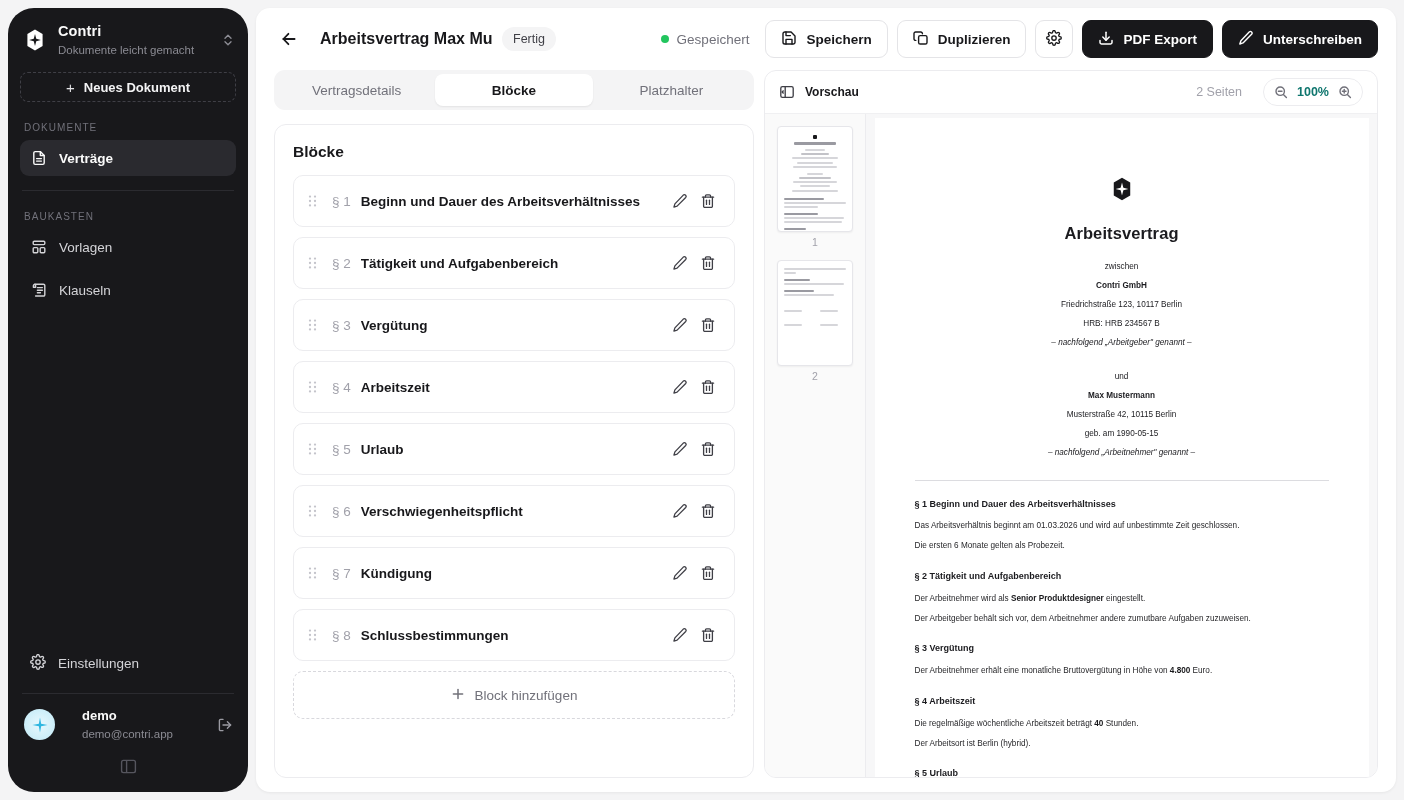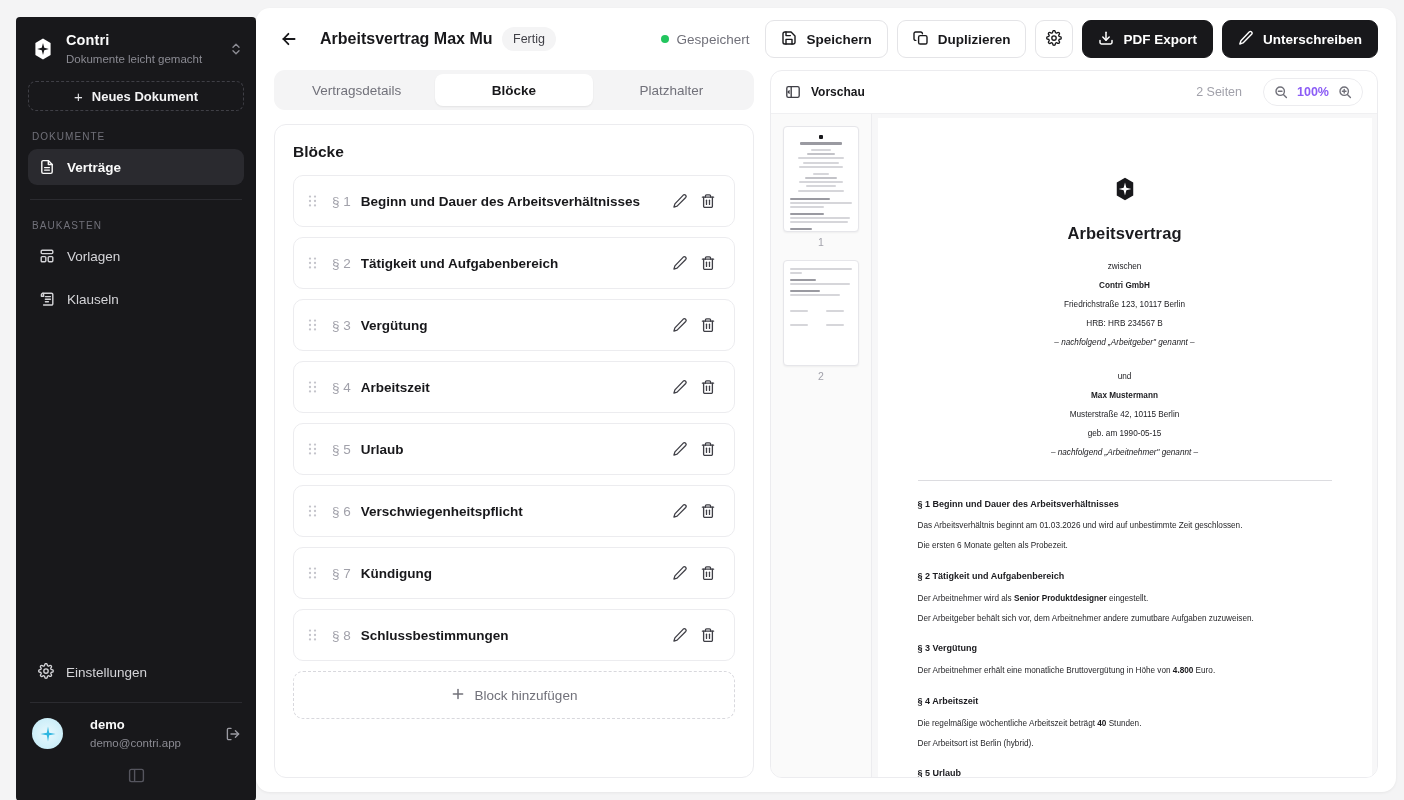--- a/index.html
+++ b/index.html
@@ -6,28 +6,27 @@
   html, body {
     width: 1404px; height: 800px;
     font-family: "Liberation Sans", sans-serif;
     background: #f4f4f5;
     overflow: hidden;
   }
   .app { position: relative; width: 1404px; height: 800px; display: flex; background: #f4f4f5; }
 
   
   .sidebar {
-    position: absolute; left: 8px; top: 17px;
+    position: absolute; left: 8px; top: 8px;
     width: 240px; height: 784px;
     background: #18181b;
-    border-radius: 4px;
+    border-radius: 26px;
     display: flex; flex-direction: column;
     color: #fafafa;
     overflow: hidden;
-    margin-left: 8px;
   }
   .brand { display: flex; align-items: center; gap: 10px; padding: 14px 12px 10px 14px; }
   .brand-logo { width: 26px; height: 26px; flex: 0 0 26px; display:flex; align-items:center; justify-content:center; }
   .brand-txt { flex: 1 1 auto; min-width: 0; }
   .brand-name { font-size: 14.5px; font-weight: 700; color: #fafafa; letter-spacing: .1px; line-height: 1.15; }
   .brand-sub { font-size: 11.5px; color: #8b8b93; line-height: 1.3; margin-top: 1px; white-space: nowrap; }
   .brand-switch { width: 16px; flex: 0 0 16px; color: #8b8b93; display:flex; align-items:center; justify-content:center; }
 
   .new-doc {
     margin: 4px 12px 0 12px;
@@ -103,21 +102,21 @@
     display: inline-flex; align-items: center; gap: 9px;
     height: 38px; padding: 0 15px; border-radius: 9px;
     font-size: 13.5px; font-weight: 600; cursor: pointer; white-space: nowrap;
   }
   .btn-outline { background: #fff; border: 1px solid #e4e4e7; color: #18181b; }
   .btn-icon-only { width: 38px; padding: 0; justify-content: center; }
   .btn-dark { background: #18181b; color: #ffffff; border: 1px solid #18181b; }
   .btn + .btn { margin-left: 9px; }
 
   
-  .body { flex: 1 1 auto; display: flex; min-height: 0; padding: 0 18px 14px 18px; gap: 16px; }
+  .body { flex: 1 1 auto; display: flex; min-height: 0; padding: 0 18px 14px 18px; gap: 10px; }
   .left-col { width: 480px; flex: 0 0 480px; display: flex; flex-direction: column; min-height: 0; }
 
   .tabs {
     background: #f4f4f5; border-radius: 11px; padding: 4px;
     display: flex; gap: 0; height: 40px; flex: 0 0 40px; margin-bottom: 14px;
   }
   .tab {
     flex: 1 1 0; display: flex; align-items: center; justify-content: center;
     font-size: 13.5px; color: #71717a; border-radius: 8px; cursor: pointer;
   }
@@ -156,21 +155,21 @@
   .prev-head { height: 42px; flex: 0 0 42px; display: flex; align-items: center; padding: 0 14px; gap: 10px; }
   .prev-head-ico { color: #3f3f46; display:flex; }
   .prev-title { font-size: 12px; font-weight: 700; color: #18181b; }
   .prev-spacer { flex: 1 1 auto; }
   .pages-count { font-size: 12.5px; color: #a1a1aa; margin-right: 11px; }
   .zoom-ctl {
     display: flex; align-items: center; gap: 9px;
     border: 1px solid #ececef; border-radius: 999px; padding: 4px 10px; height: 28px;
   }
   .zoom-btn { color: #71717a; display:flex; cursor: pointer; }
-  .zoom-val { font-size: 12.5px; color: #8b5cf6; font-weight: 600; }
+  .zoom-val { font-size: 12.5px; color: #0f766e; font-weight: 600; }
 
   .prev-body { flex: 1 1 auto; display: flex; min-height: 0; border-top: 1px solid #f0f0f2; }
   .thumbs {
     width: 101px; flex: 0 0 101px; background: #fafafa;
     border-right: 1px solid #ececef; padding: 12px 0 0 0;
     display: flex; flex-direction: column; align-items: center; gap: 4px; overflow: hidden;
   }
   .thumb {
     width: 76px; height: 106px; background: #fff;
     border: 1px solid #e6e6ea; border-radius: 4px;

